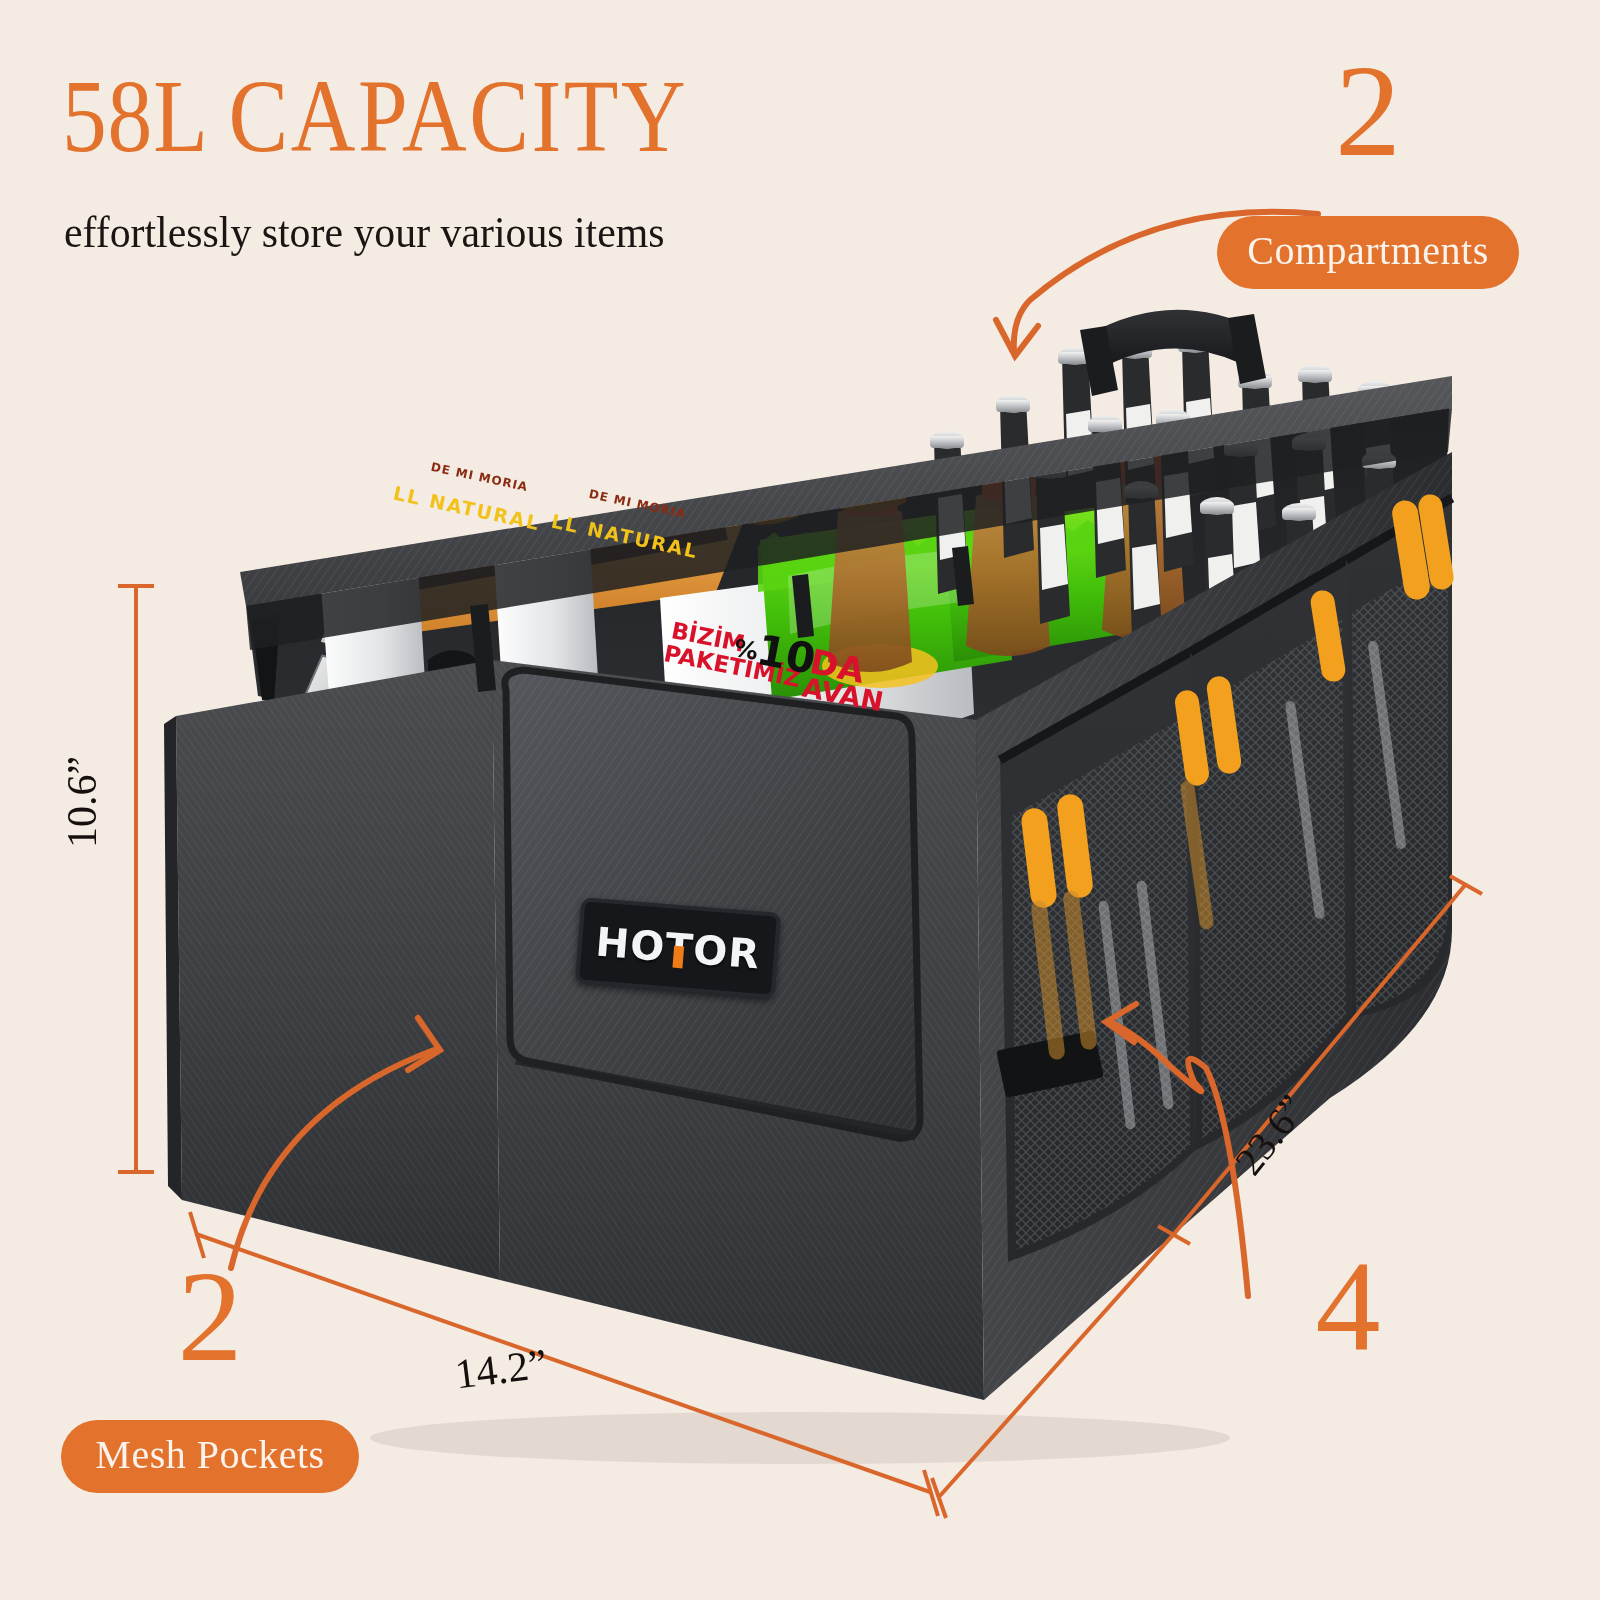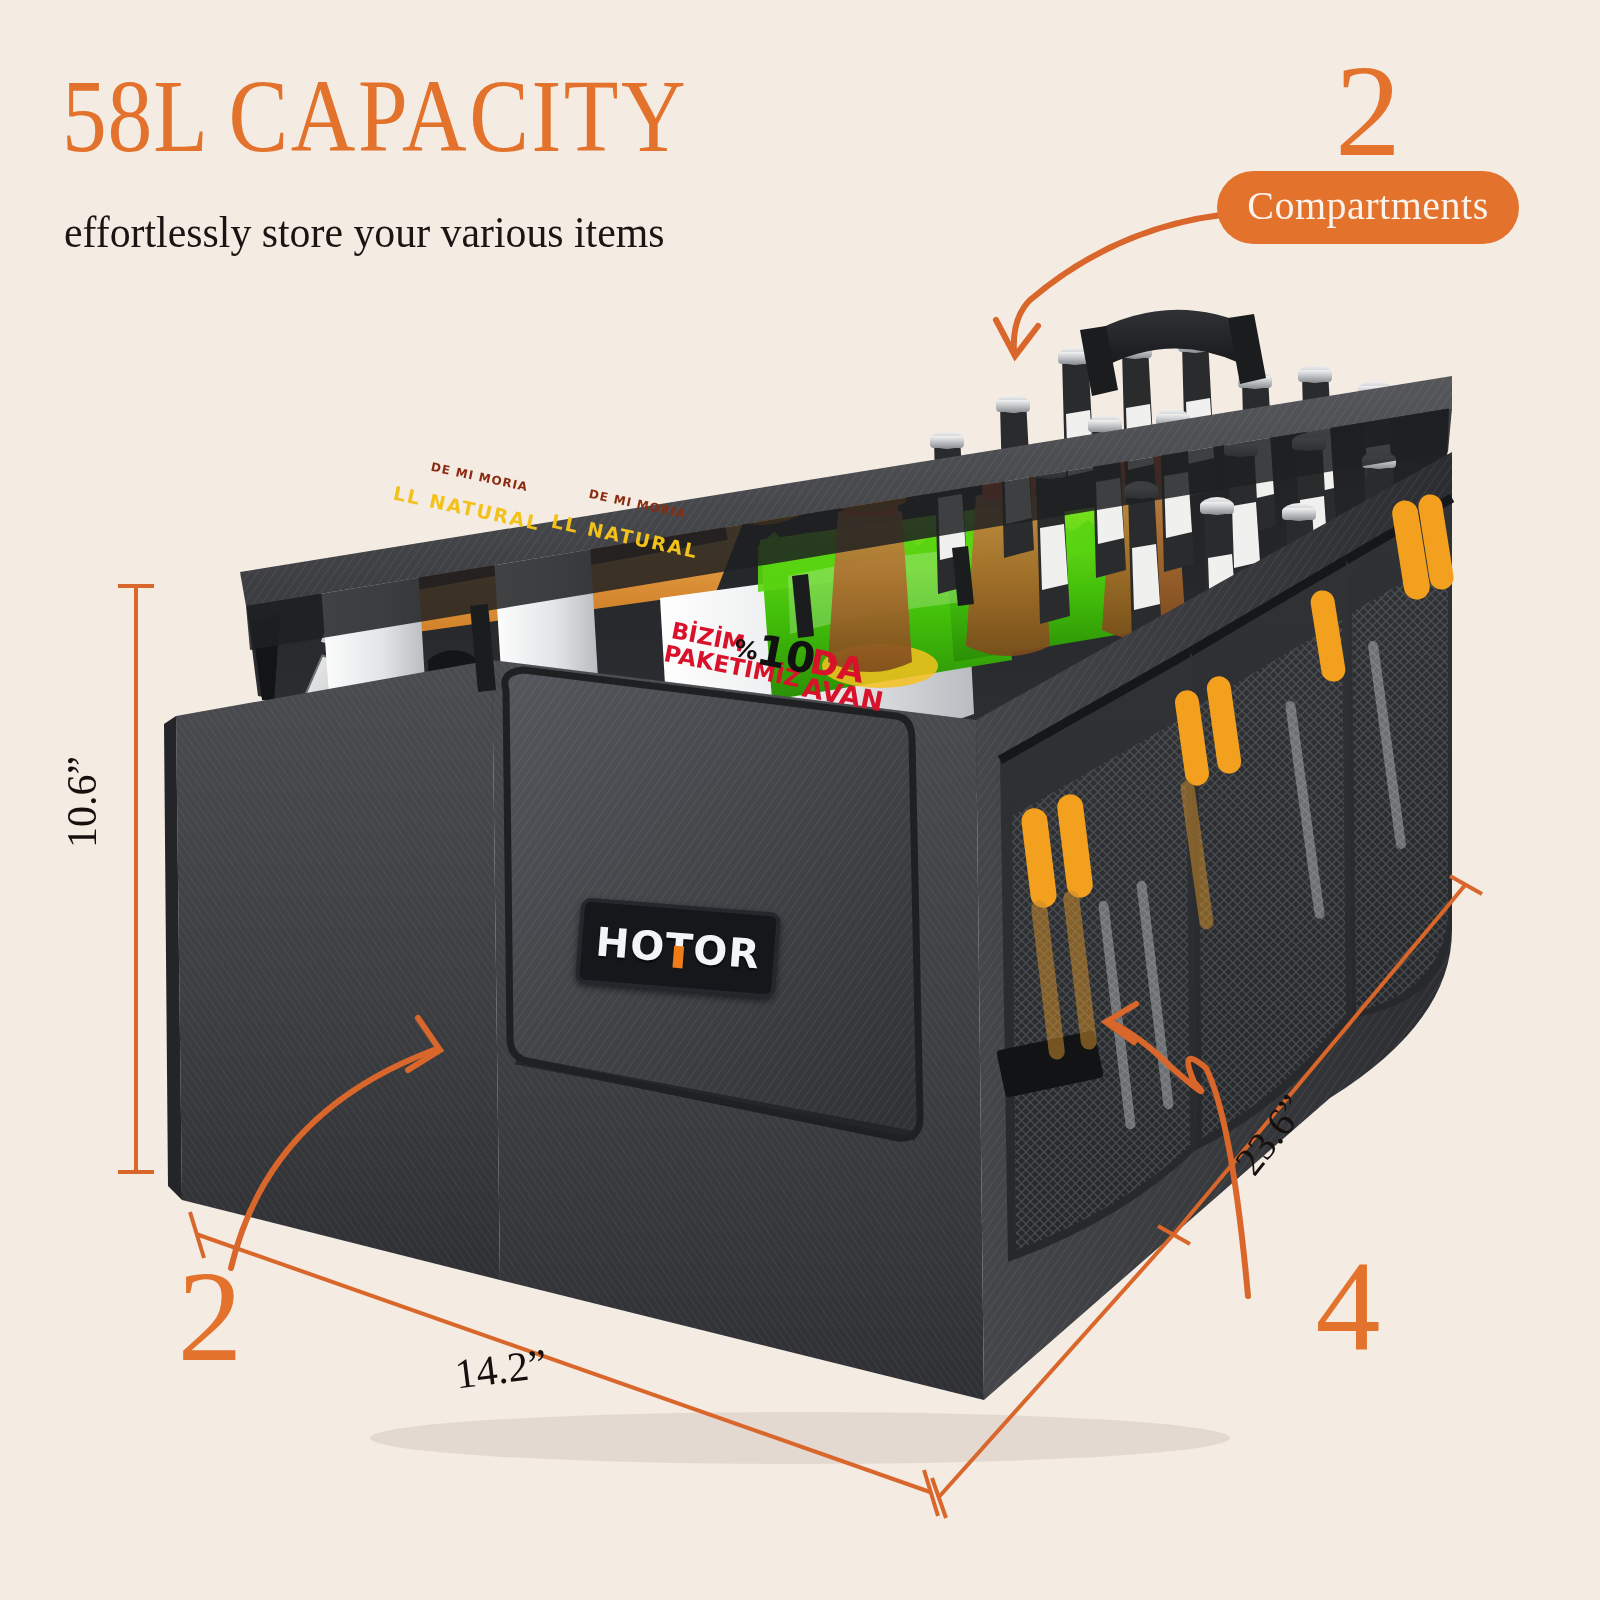--- a/index.html
+++ b/index.html
@@ -49,20 +49,21 @@
     line-height: 0.9;
     display: block;
   }
   .pill {
     display: inline-block;
     background: #E2722C;
     color: #FBF3EC;
     border-radius: 999px;
     font-family: "Liberation Serif", serif;
     white-space: nowrap;
+    margin-top: 45px;
   }
 
   #callout-compartments { left: 1198px; top: 52px; width: 340px; }
   #callout-compartments .bignum { font-size: 132px; }
   #callout-compartments .pill { font-size: 40px; padding: 11px 30px 15px; letter-spacing: .5px; }
 
   #callout-mesh { left: 30px; top: 1258px; width: 360px; }
   #callout-mesh .bignum { font-size: 130px; }
   #callout-mesh .pill { font-size: 40px; padding: 11px 34px 15px; letter-spacing: .5px; }
 
@@ -626,20 +627,21 @@
   </div>
   <div class="subhead">effortlessly store your various items</div>
 
   <div class="callout" id="callout-compartments">
     <span class="bignum">2</span>
     <span class="pill">Compartments</span>
   </div>
 
   <div class="callout" id="callout-mesh">
     <span class="bignum">2</span>
+    <span class="pill">Mesh Pockets</span>
   </div>
 
   <div class="callout" id="callout-front">
     <span class="bignum">4</span>
   </div>
 
   <div class="dimtext" id="dim-height">10.6”</div>
   <div class="dimtext" id="dim-width">14.2”</div>
   <div class="dimtext" id="dim-depth">23.6”</div>
 

